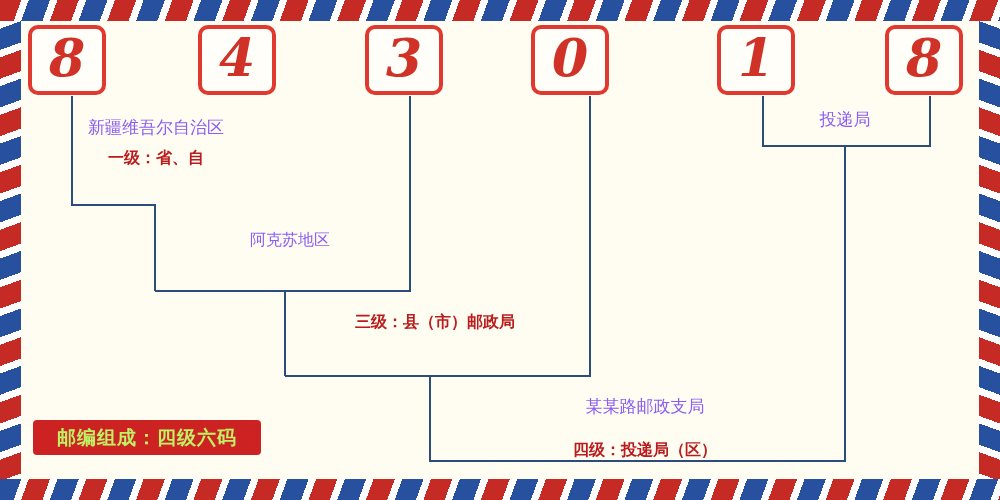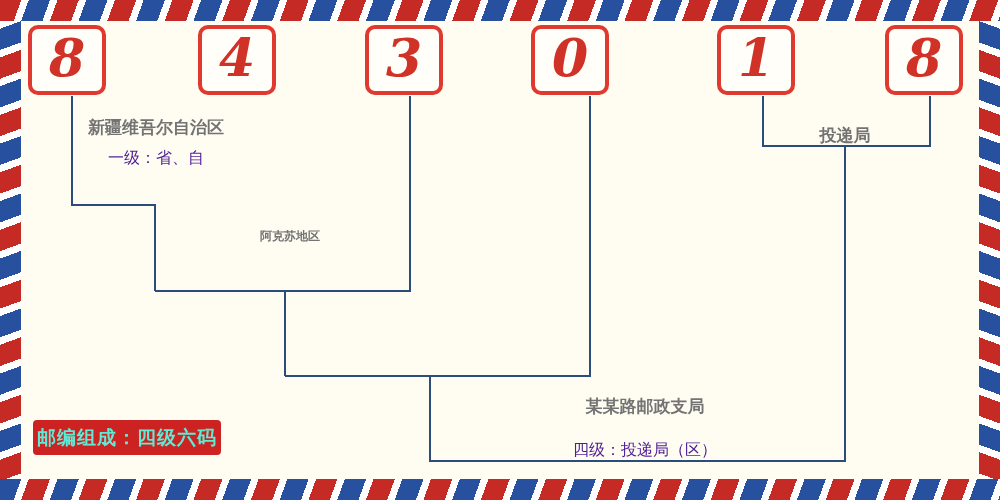--- a/index.html
+++ b/index.html
@@ -32,43 +32,43 @@
   }
   .db1{left:28px;} .db2{left:198px;} .db3{left:365px;}
   .db4{left:531px;} .db5{left:717px;} .db6{left:885px;}
 
   
   svg.lines{position:absolute;left:0;top:0;pointer-events:none;}
   svg.lines path{fill:none;stroke:#2c4c7c;stroke-width:2;}
 
   
   .lbl{position:absolute;text-align:center;line-height:1.45;}
-  .lbl .title{color:#737373;font-weight:700;display:block;}
-  .lbl .desc{color:#4c1d95;display:block;}
+  .lbl .title{color:#8b5cf6;font-weight:400;display:block;}
+  .lbl .desc{color:#b91c1c;display:block;font-weight:bold;}
   .lbl-1{left:50px;top:116px;width:212px;}
   .lbl-1 .title{font-size:17px;margin-bottom:5px;}
   .lbl-1 .desc{font-size:16px;}
   .lbl-2{left:190px;top:228px;width:200px;}
-  .lbl-2 .title{font-size:12px;margin-bottom:4px;}
+  .lbl-2 .title{font-size:16px;margin-bottom:4px;}
   .lbl-2 .desc{font-size:16px;}
   .lbl-3{left:310px;top:310px;width:250px;}
   .lbl-3 .title{font-size:20px;margin-bottom:5px;}
   .lbl-3 .desc{font-size:16px;}
   .lbl-4{left:520px;top:395px;width:250px;}
   .lbl-4 .title{font-size:17px;margin-bottom:18px;}
   .lbl-4 .desc{font-size:16px;}
-  .lbl-5{left:780px;top:124px;width:130px;}
+  .lbl-5{left:780px;top:108px;width:130px;}
   .lbl-5 .title{font-size:17px;}
 
   
   .badge{
-    position:absolute;left:33px;top:420px;width:188px;height:35px;
+    position:absolute;left:33px;top:420px;width:228px;height:35px;
     background:#cc2222;border-radius:4px;
     display:flex;align-items:center;justify-content:center;
-    color:#5eead4;font-weight:700;font-size:19px;letter-spacing:1px;
+    color:#bef264;font-weight:700;font-size:19px;letter-spacing:1px;
   }
 </style>
 </head>
 <body>
 
 <div>
 
   <div class="airmail left"></div>
   <div class="airmail right"></div>
   <div class="airmail top"></div>
@@ -105,20 +105,21 @@
   <div class="lbl lbl-1">
     <span class="title">新疆维吾尔自治区</span>
     <span class="desc">一级：省、自</span>
   </div>
 
   <div class="lbl lbl-2">
     <span class="title">阿克苏地区</span>
   </div>
 
   <div class="lbl lbl-3">
+    <span class="desc">三级：县（市）邮政局</span>
   </div>
 
   <div class="lbl lbl-4">
     <span class="title">某某路邮政支局</span>
     <span class="desc">四级：投递局（区）</span>
   </div>
 
   <div class="lbl lbl-5">
     <span class="title">投递局</span>
   </div>

